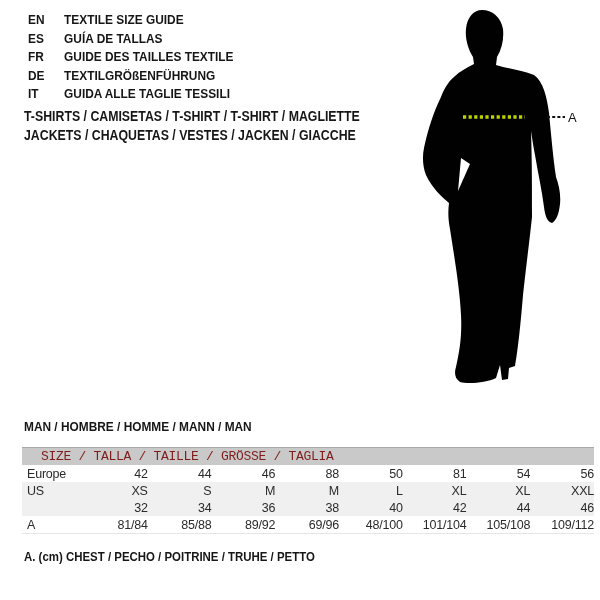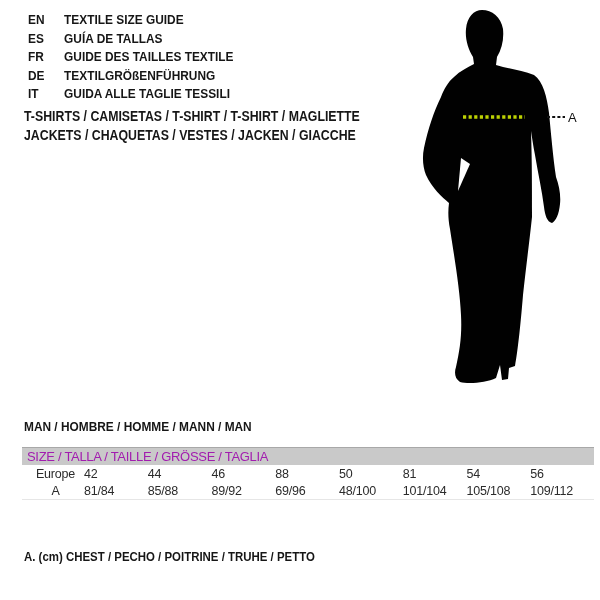--- a/index.html
+++ b/index.html
@@ -24,24 +24,24 @@
   #figure{position:absolute;left:398px;top:5px;width:200px;height:390px;}
 
   
   #section-title{position:absolute;left:18px;top:419px;font-size:13.5px;font-weight:700;
                  white-space:nowrap;}
 
   
   #size-table{position:absolute;left:16px;top:447px;width:572px;border-collapse:collapse;
               table-layout:fixed;font-size:12.5px;color:#2b2b2b;letter-spacing:-0.2px;}
   #size-table th,#size-table td{padding:0;height:17px;font-weight:400;vertical-align:middle;}
-  #size-table thead th{background:#c9c9c9;text-align:left;padding-left:5px;font-size:13px;
-                       color:#a21caf;border-top:1px solid #a8a8a8;letter-spacing:-0.3px;}
-  #size-table td{text-align:left;}
-  #size-table td.rowlabel{text-align:center;padding-left:5px;}
+  #size-table thead th{background:#c9c9c9;text-align:left;padding-left:19px;font-size:13px;
+                       color:#7f1d1d;border-top:1px solid #a8a8a8;letter-spacing:-0.3px;font-family:Liberation Mono, monospace;}
+  #size-table td{text-align:right;}
+  #size-table td.rowlabel{text-align:left;padding-left:5px;}
   #size-table tr.stripe td{background:#f0f0f0;}
   #size-table tr.last td{border-bottom:1px solid #e6e6e6;}
 
   
   #footnote{position:absolute;left:18px;top:549px;font-size:13px;font-weight:700;
             white-space:nowrap;}
 </style>
 </head>
 <body>
 
@@ -123,20 +123,42 @@
         <td class="rowlabel">Europe</td>
         <td>42</td>
         <td>44</td>
         <td>46</td>
         <td>88</td>
         <td>50</td>
         <td>81</td>
         <td>54</td>
         <td>56</td>
       </tr>
+      <tr class="stripe">
+        <td class="rowlabel">US</td>
+        <td>XS</td>
+        <td>S</td>
+        <td>M</td>
+        <td>M</td>
+        <td>L</td>
+        <td>XL</td>
+        <td>XL</td>
+        <td>XXL</td>
+      </tr>
+      <tr class="stripe">
+        <td class="rowlabel"></td>
+        <td>32</td>
+        <td>34</td>
+        <td>36</td>
+        <td>38</td>
+        <td>40</td>
+        <td>42</td>
+        <td>44</td>
+        <td>46</td>
+      </tr>
       <tr class="last">
         <td class="rowlabel">A</td>
         <td>81/84</td>
         <td>85/88</td>
         <td>89/92</td>
         <td>69/96</td>
         <td>48/100</td>
         <td>101/104</td>
         <td>105/108</td>
         <td>109/112</td>

